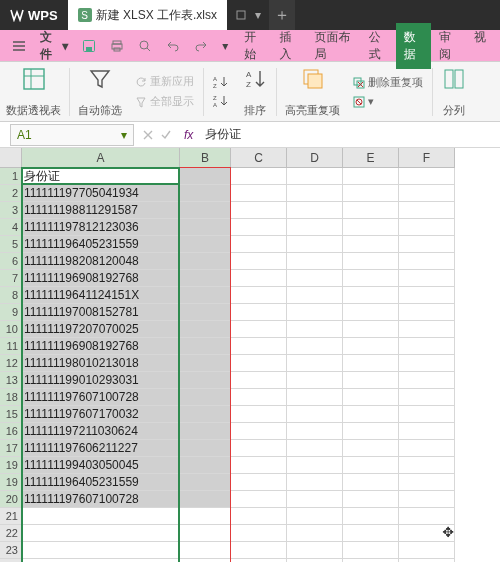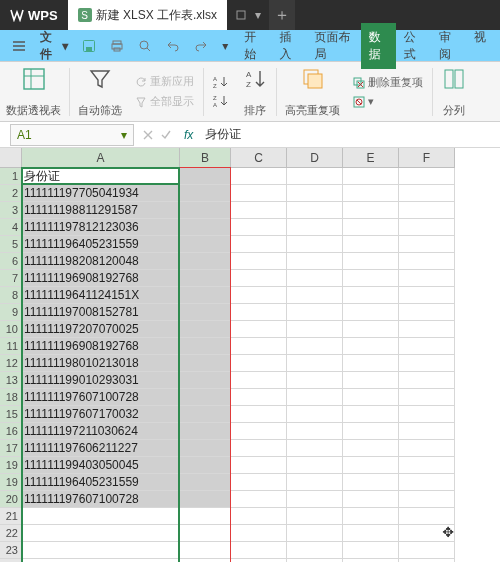--- a/index.html
+++ b/index.html
@@ -5,40 +5,40 @@
   * { box-sizing: border-box; margin: 0; padding: 0; }
   body { width: 500px; height: 562px; overflow: hidden; font-family: "Microsoft YaHei", Arial, sans-serif; font-size: 12px; background: #fff; position: relative; }
   .titlebar { height: 30px; background: #2d2d2d; display: flex; align-items: center; color: #ccc; }
   .wps-logo { display: flex; align-items: center; gap: 4px; padding: 0 10px; color: #fff; font-weight: bold; font-size: 13px; }
   .wps-logo .icon { color: #fff; }
   .doc-tab { background: #fff; color: #333; height: 30px; display: flex; align-items: center; padding: 0 10px; gap: 4px; font-size: 12px; }
   .doc-tab .x-icon { color: #5a9e6f; background: #5a9e6f; color: #fff; width: 14px; height: 14px; display: inline-flex; align-items: center; justify-content: center; font-size: 10px; border-radius: 2px; }
   .tab-actions { display: flex; align-items: center; gap: 8px; padding: 0 8px; color: #aaa; }
   .plus-tab { background: #3a3a3a; width: 26px; height: 30px; display: flex; align-items: center; justify-content: center; color: #aaa; font-size: 16px; }
 
-  .menubar { height: 32px; background: #7dd3fc; border-bottom: 1px solid #d0d0d0; display: flex; align-items: center; padding: 0 6px; gap: 2px; }
+  .menubar { height: 32px; background: #f9a8d4; border-bottom: 1px solid #d0d0d0; display: flex; align-items: center; padding: 0 6px; gap: 2px; }
   .menu-btn { padding: 4px 6px; display: flex; align-items: center; gap: 2px; color: #444; cursor: pointer; }
   .menu-btn.file { font-weight: bold; }
   .tabs { display: flex; }
   .tab { padding: 6px 8px; color: #444; cursor: pointer; }
   .tab.active { background: #2e8b4f; color: #fff; }
 
   .ribbon { height: 60px; background: #f5f5f5; border-bottom: 1px solid #d0d0d0; display: flex; align-items: center; padding: 2px 0; overflow: hidden; }
   .ribbon-group { display: flex; flex-direction: column; align-items: center; padding: 2px 6px; height: 56px; justify-content: space-between; }
   .ribbon-split { display: flex; flex-direction: column; gap: 1px; justify-content: center; height: 56px; padding: 0 4px; }
   .ribbon-btn-s { display: flex; align-items: center; gap: 3px; padding: 2px 3px; color: #666; font-size: 11px; white-space: nowrap; }
   .ribbon-btn-s.disabled { color: #bbb; }
   .ribbon-icon-lg { width: 26px; height: 26px; display: flex; align-items: center; justify-content: center; }
   .ribbon-label { font-size: 11px; color: #555; white-space: nowrap; }
   .sep { width: 1px; background: #dcdcdc; height: 48px; margin: 0 2px; }
 
   .namebox-bar { height: 26px; background: #fff; border-bottom: 1px solid #d7d7d7; display: flex; align-items: center; }
   .namebox { width: 124px; height: 22px; border: 1px solid #c9c9c9; margin: 0 2px 0 10px; display: flex; align-items: center; justify-content: space-between; padding: 0 6px; font-size: 12px; color: #4d7c0f; background: #f9f9f9; }
   .fxcontrols { display: flex; align-items: center; gap: 6px; padding: 0 6px; color: #999; }
-  .fx { font-style: italic; padding: 0 6px; color: #0f766e; }
+  .fx { font-style: italic; padding: 0 6px; color: #701a75; }
   .formula-input { flex: 1; padding: 0 6px; color: #333; }
 
   .sheet { position: relative; height: calc(562px - 30px - 32px - 60px - 26px); overflow: hidden; }
   .corner { position: absolute; left: 0; top: 0; width: 22px; height: 20px; background: #e6e6e6; border-right: 1px solid #bfbfbf; border-bottom: 1px solid #bfbfbf; }
   .col-headers { position: absolute; left: 22px; top: 0; right: 0; height: 20px; display: flex; }
   .col-h { border-right: 1px solid #bfbfbf; border-bottom: 1px solid #bfbfbf; background: #e6e6e6; display: flex; align-items: center; justify-content: center; font-size: 12px; color: #4a4a4a; }
   .col-h.sel { background: #cfe3cf; }
   .row-headers { position: absolute; left: 0; top: 20px; width: 22px; }
   .row-h { height: 17px; border-right: 1px solid #bfbfbf; border-bottom: 1px solid #d7d7d7; background: #e6e6e6; display: flex; align-items: center; justify-content: flex-end; font-size: 11px; color: #4a4a4a; padding-right: 3px; }
   .row-h.sel { background: #cfe3cf; }
@@ -119,22 +119,22 @@
   <span class="menu-btn">
     <svg width="14" height="14" viewBox="0 0 14 14">
         <path d="M9 3l3 3-3 3M12 6H5a3 3 0 0 0 0 6" fill="none" stroke="#777"></path>
       </svg>
   </span>
   <span class="menu-btn">▾</span>
   <div class="tabs">
     <div class="tab">开始</div>
     <div class="tab">插入</div>
     <div class="tab">页面布局</div>
+    <div class="tab">公式</div>
     <div class="tab active">数据</div>
-    <div class="tab">公式</div>
     <div class="tab">审阅</div>
     <div class="tab">视</div>
   </div>
 </div>
 
 <div class="ribbon">
   <div class="ribbon-group">
     <span class="ribbon-icon-lg">
       <svg width="24" height="24" viewBox="0 0 24 24">
           <rect x="2" y="2" width="20" height="20" fill="none" stroke="#4a8" stroke-width="1.4"></rect>

